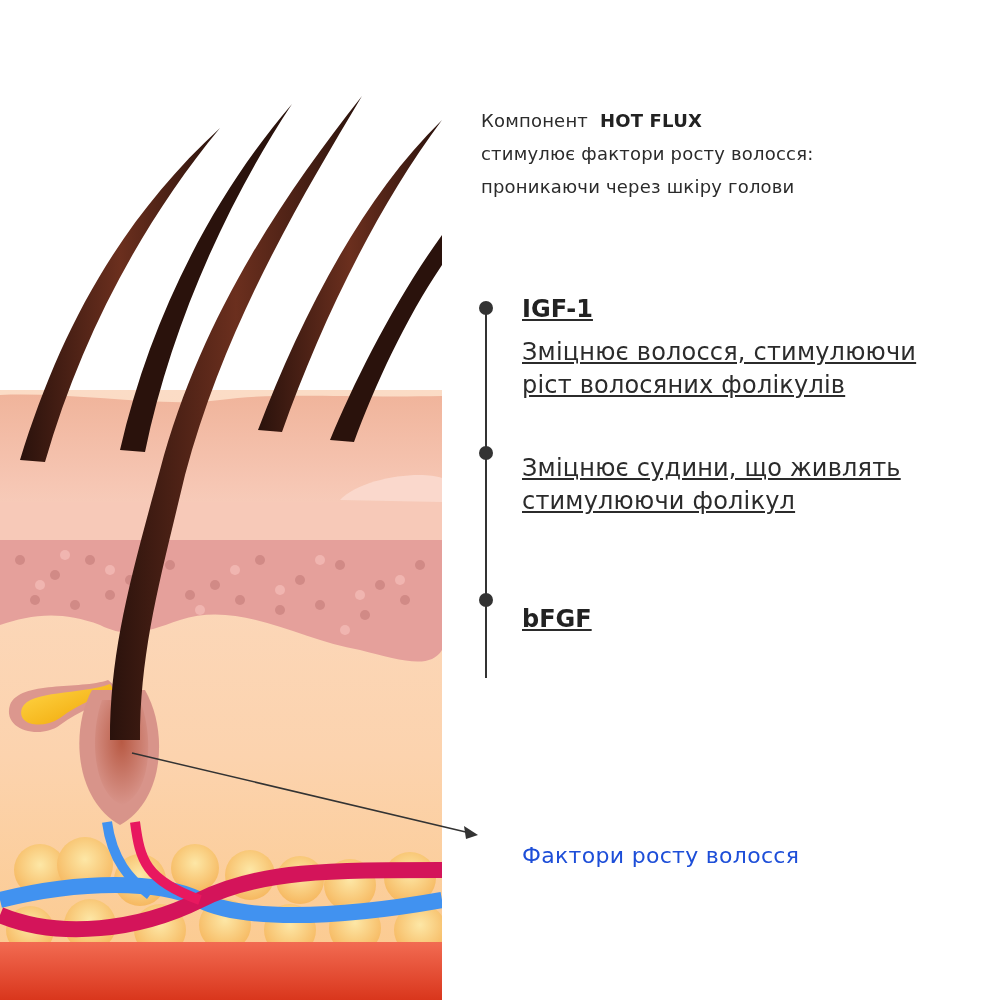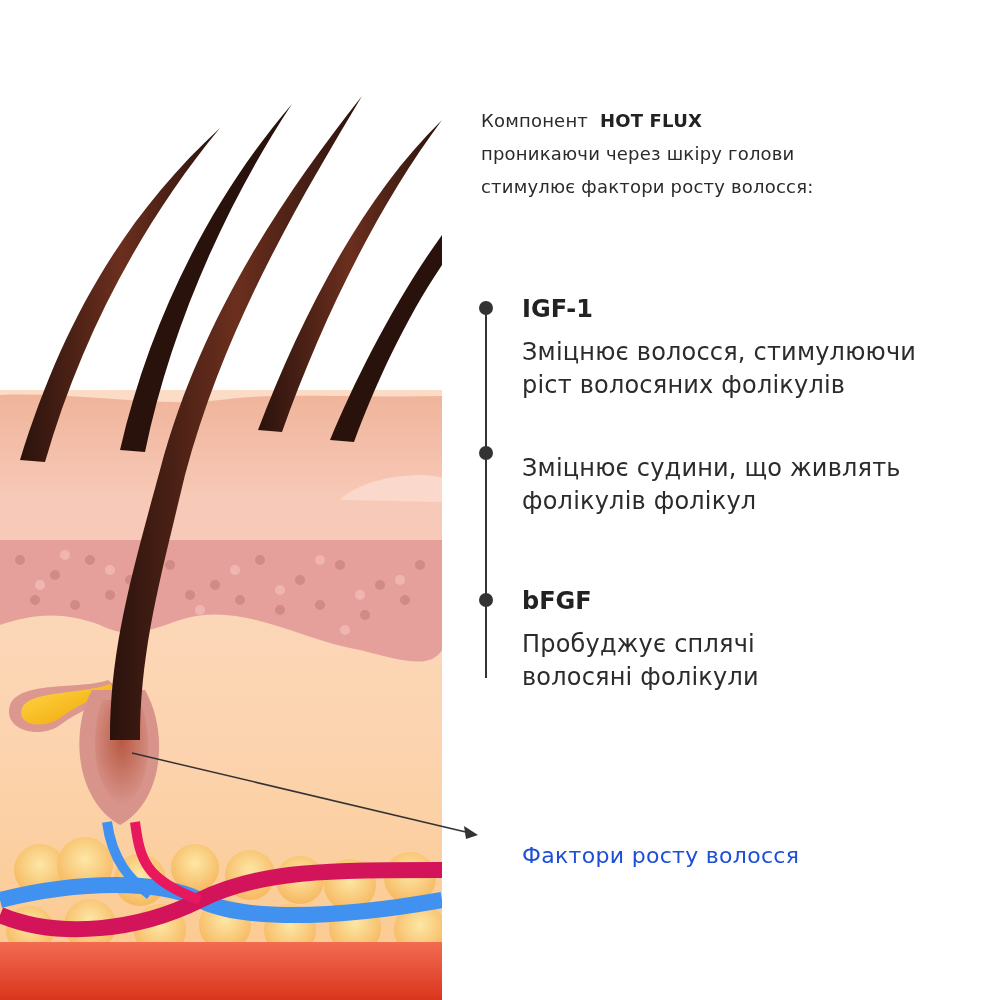--- a/index.html
+++ b/index.html
@@ -2,21 +2,21 @@
 <html><head>
 <meta charset="utf-8">
 <style>
   html, body { margin:0; padding:0; }
   body { width:1000px; height:1000px; background:#ffffff; position:relative; overflow:hidden; font-family:"DejaVu Sans", sans-serif; color:#2b2b2b; }
   #illustration { position:absolute; left:0; top:0; width:1000px; height:1000px; }
   .intro { position:absolute; left:481px; top:104px; width:480px; font-size:18px; line-height:33px; color:#2b2b2b; letter-spacing:0.2px; }
   .intro b { font-weight:bold; color:#222; }
   .timeline-line { position:absolute; left:485px; top:308px; width:2px; height:370px; background:#333; }
   .dot { position:absolute; left:479px; width:14px; height:14px; border-radius:50%; background:#333; }
-  .factor { position:absolute; left:522px; width:440px; }
+  .factor { position:absolute; left:522px; width:440px;text-decoration:underline; }
   .factor-title { font-size:24px; font-weight:bold; line-height:30px; color:#222; }
   .factor-desc { font-size:24px; line-height:33px; color:#2b2b2b; margin-top:12px; letter-spacing:0.2px; }
   .pointer-label { position:absolute; left:522px; top:843px; font-size:22px; color:#1d4ed8; letter-spacing:0.3px; }
 </style>
 </head>
 <body>
 
 <svg id="illustration" viewBox="0 0 1000 1000" xmlns="http://www.w3.org/2000/svg">
   <defs>
     <linearGradient id="hairGrad" x1="0" y1="0" x2="1" y2="0">
@@ -139,45 +139,41 @@
     <path d="M442 120 C 360 200, 300 320, 258 430 L 282 432 C 320 325, 375 210, 442 120 Z" fill="url(#hairGrad)"></path>
     <path d="M442 235 C 395 300, 355 380, 330 440 L 354 442 C 375 385, 405 320, 442 265 Z" fill="#2a120c"></path>
   </g>
 
   <line x1="132" y1="753" x2="470" y2="833" stroke="#333" stroke-width="1.5"></line>
   <polygon points="478,835 464,826 466,839" fill="#333"></polygon>
 </svg>
 
 <div class="intro">
   <div><span>Компонент</span>&nbsp;&nbsp;<b>HOT FLUX</b></div>
+  <div>стимулює фактори росту волосся:</div>
   <div>проникаючи через шкіру голови</div>
-  <div>стимулює фактори росту волосся:</div>
 </div>
 
 <div class="timeline-line"></div>
 <div class="dot" style="top:301px"></div>
 <div class="dot" style="top:446px"></div>
 <div class="dot" style="top:593px"></div>
 
 <div class="factor" style="top:294px">
   <div class="factor-title">IGF-1</div>
   <div class="factor-desc">
     <div>Зміцнює волосся, стимулюючи</div>
     <div>ріст волосяних фолікулів</div>
   </div>
 </div>
 
 <div class="factor" style="top:440px">
   <div class="factor-desc">
     <div>Зміцнює судини, що живлять</div>
-    <div>фолікулів фолікул</div>
+    <div>стимулюючи фолікул</div>
   </div>
 </div>
 
-<div class="factor" style="top:586px">
+<div class="factor" style="top:604px">
   <div class="factor-title">bFGF</div>
-  <div class="factor-desc">
-    <div>Пробуджує сплячі</div>
-    <div>волосяні фолікули</div>
-  </div>
 </div>
 
 <div class="pointer-label">Фактори росту волосся</div>
 
 </body></html>

